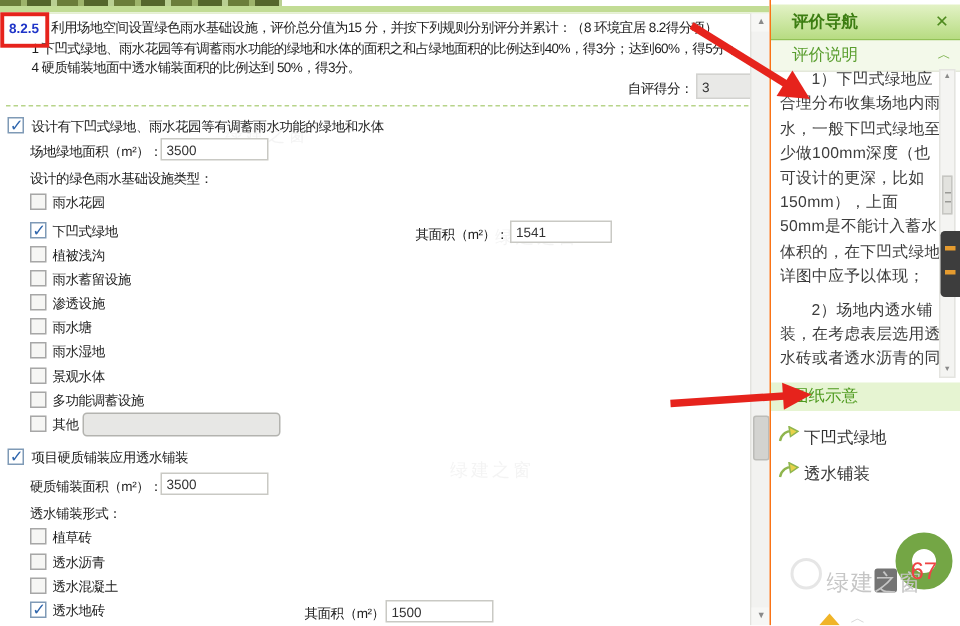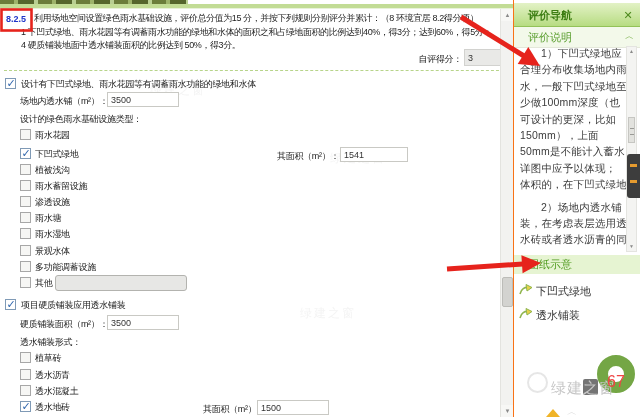--- a/index.html
+++ b/index.html
@@ -85,21 +85,21 @@
   <div class="abs lbl" style="left:402px;top:53px;width:60px;text-align:right;">自评得分：</div>
   <input class="field gray" style="left: 464px; top: 49px; width: 45px; height: 17px;" value="3">
   <div class="abs dashed-sep"></div>
 
   <div class="wm" style="left:150px;top:82px;">绿建之窗</div>
   <div class="wm" style="left:330px;top:150px;">绿建之窗</div>
   <div class="wm" style="left:300px;top:305px;">绿建之窗</div>
 
   <span class="cb checked" style="left:5px;top:78px;"></span>
   <div class="abs lbl" style="left:21px;top:78px;">设计有下凹式绿地、雨水花园等有调蓄雨水功能的绿地和水体</div>
-  <div class="abs lbl" style="left:20px;top:95px;">场地内透水铺（m²）：</div>
+  <div class="abs lbl" style="left:20px;top:95px;">场地绿地面积（m²）：</div>
   <input class="field" style="left: 107px; top: 92px; width: 72px; height: 15px;" value="3500">
   <div class="abs lbl" style="left:20px;top:113px;">设计的绿色雨水基础设施类型：</div>
 
   <span class="cb" style="left:20px;top:129px;"></span>
   <div class="abs lbl" style="left:35px;top:129px;">雨水花园</div>
 
   <span class="cb checked" style="left:20px;top:148px;"></span>
   <div class="abs lbl" style="left:35px;top:148px;">下凹式绿地</div>
   <div class="abs lbl" style="left:277px;top:150px;">其面积（m²）：</div>
   <input class="field" style="left: 340px; top: 147px; width: 68px; height: 15px;" value="1541">
@@ -162,22 +162,22 @@
     <div class="sb-collapse">︿</div>
 
     <div class="sb-text">
       <div class="indent">1）下凹式绿地应</div>
       <div>合理分布收集场地内雨</div>
       <div>水，一般下凹式绿地至</div>
       <div>少做100mm深度（也</div>
       <div>可设计的更深，比如</div>
       <div>150mm），上面</div>
       <div>50mm是不能计入蓄水</div>
+      <div>体积的，在下凹式绿地</div>
       <div>详图中应予以体现；</div>
-      <div>体积的，在下凹式绿地</div>
       <div class="p2 indent">2）场地内透水铺</div>
       <div>装，在考虑表层选用透</div>
       <div>水砖或者透水沥青的同</div>
     </div>
 
     <div class="drawings-bar">图纸示意</div>
 
     <div class="sb-link" style="top:284px;">
       <span class="link-icon">
         <svg width="14" height="12" viewBox="0 0 14 12">

